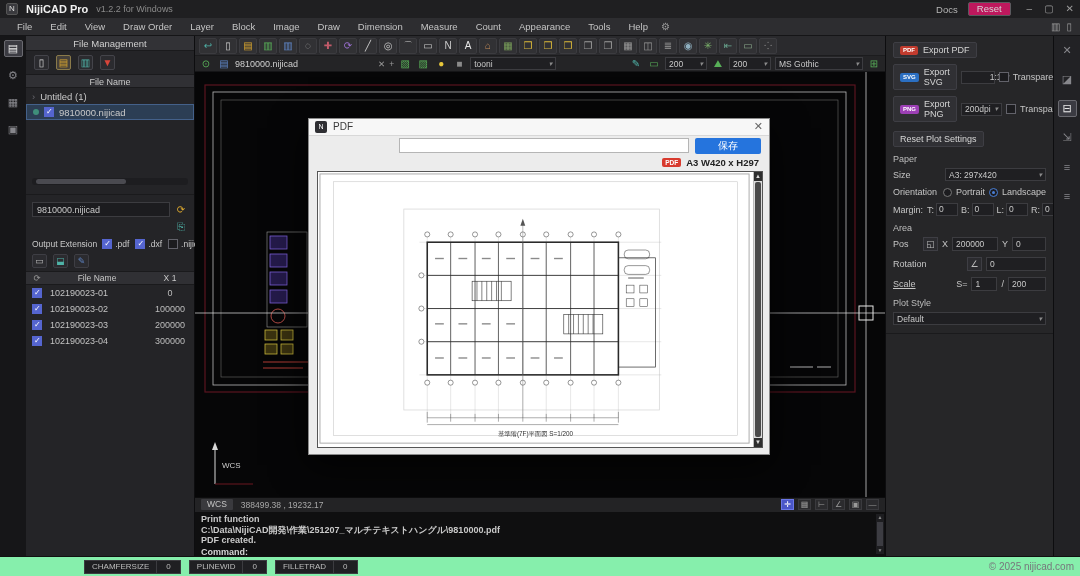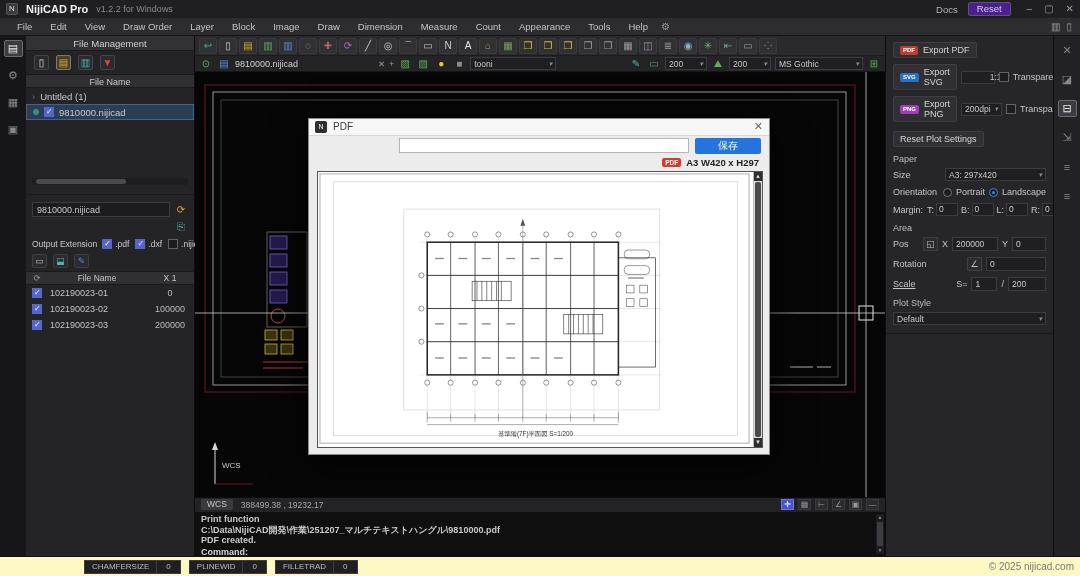--- a/index.html
+++ b/index.html
@@ -6,21 +6,21 @@
   html,body{width:1080px;height:576px;overflow:hidden;background:#101012;}
   .app{position:relative;width:1080px;height:576px;background:#1b1b1d;color:#c8c8c8;font-size:10px;}
 
   
   .titlebar{position:absolute;top:0;left:0;right:0;height:18px;background:#1f1f21;display:flex;align-items:center;padding:0 6px;}
   .app-icon{width:12px;height:12px;background:#3a3a3e;border:1px solid #555;border-radius:2px;color:#ddd;font-size:8px;line-height:10px;text-align:center;margin-right:8px;}
   .app-name{font-weight:bold;color:#f0f0f0;font-size:11px;margin-right:8px;}
   .app-version{color:#8a8a8a;font-size:9px;}
   .tb-right{margin-left:auto;display:flex;align-items:center;gap:10px;}
   .docs-btn{color:#b5b5b5;font-size:9.5px;cursor:default;padding-left:29px;}
-  .reset-btn{color:#d5d5d5;font-size:9.5px;border:1px solid #5a5a5e;background:#4c1d95;border-radius:2px;padding:0 8px;line-height:12px;}
+  .reset-btn{color:#d5d5d5;font-size:9.5px;border:1px solid #5a5a5e;background:#be185d;border-radius:2px;padding:0 8px;line-height:12px;}
   .winctl{display:flex;gap:12px;color:#9a9a9a;font-size:10px;margin-left:6px;}
   .winctl span{line-height:14px;}
 
   
   .menubar{position:absolute;top:18px;left:0;right:0;height:18px;background:#2d2d30;display:flex;align-items:center;padding:0 8px;border-bottom:1px solid #151517;}
   .menu-items{display:flex;}
   .menu-item{padding:0 9px;color:#c5c5c5;font-size:9.5px;line-height:17px;}
   .menu-gear{color:#9a9a9a;margin-left:4px;font-size:10px;}
   .menubar-right{margin-left:auto;display:flex;gap:6px;color:#9a9a9a;font-size:10px;}
 
@@ -123,21 +123,21 @@
   .mini-input{width:22px;height:13px;background:#1f1f22;border:1px solid #3c3c40;color:#c9c9c9;font-size:8.5px;padding:0 2px;}
   .num-input{height:14px;background:#1f1f22;border:1px solid #3c3c40;color:#c9c9c9;font-size:8.5px;padding:0 3px;}
   .pick-icon{width:15px;height:14px;border:1px solid #3e3e44;background:#2b2b2f;display:flex;align-items:center;justify-content:center;font-size:9px;color:#bbb;}
   .rp-divider{border-top:1px solid #1a1a1c;margin:5px 0 2px;}
 
   
   .right-strip{width:27px;background:#222225;display:flex;flex-direction:column;align-items:center;padding-top:6px;gap:12px;border-left:1px solid #0d0d0f;}
   .right-strip .strip-icon.active{background:#3b3b42;border:1px solid #6a6a70;color:#e8e8e8;}
 
   
-  .bottombar{position:absolute;bottom:0;left:0;right:0;height:20px;background:#fef9c3;border-top:1px solid #111;display:flex;align-items:center;gap:0;padding:0 6px 0 84px;text-align:right;}
+  .bottombar{position:absolute;bottom:0;left:0;right:0;height:20px;background:#86efac;border-top:1px solid #111;display:flex;align-items:center;gap:0;padding:0 6px 0 84px;text-align:right;}
   .var-group{display:flex;}
   .var-box{background:#1f1f22;border:1px solid #3c3c40;color:#bdbdbd;font-size:8px;padding:0 7px;line-height:12px;}
   .var-val{background:#1f1f22;border:1px solid #3c3c40;border-left:none;color:#bdbdbd;font-size:8px;padding:0 9px;line-height:12px;}
   .copyright{margin-left:auto;color:#77777c;font-size:10px;}
 </style>
 </head>
 <body>
 
 <div class="app">
 
@@ -286,20 +286,27 @@
           </div>
 
           <div class="batch-row">
             <span class="bc">
               <span class="cb checked"></span>
             </span>
             <span class="bn">102190023-03</span>
             <span class="bx">200000</span>
           </div>
 
+          <div class="batch-row">
+            <span class="bc">
+              <span class="cb checked"></span>
+            </span>
+            <span class="bn">102190023-04</span>
+            <span class="bx">300000</span>
+          </div>
         </div>
       <div style="flex:1;"></div>
     </div>
 
     <div class="center">
       <div class="toolbar1">
 
       <span class="ticon">
             <i style="color: rgb(79, 179, 168);">↩</i>
           </span>

